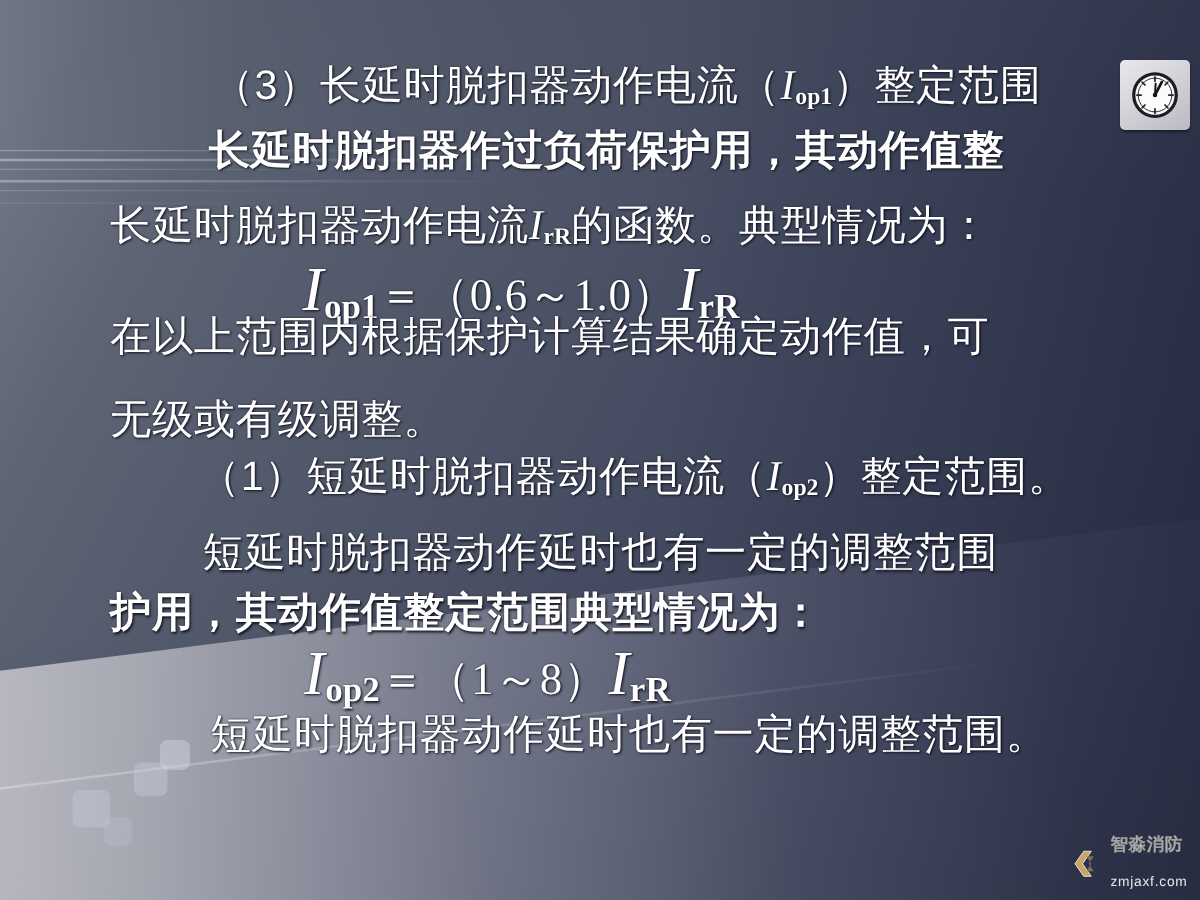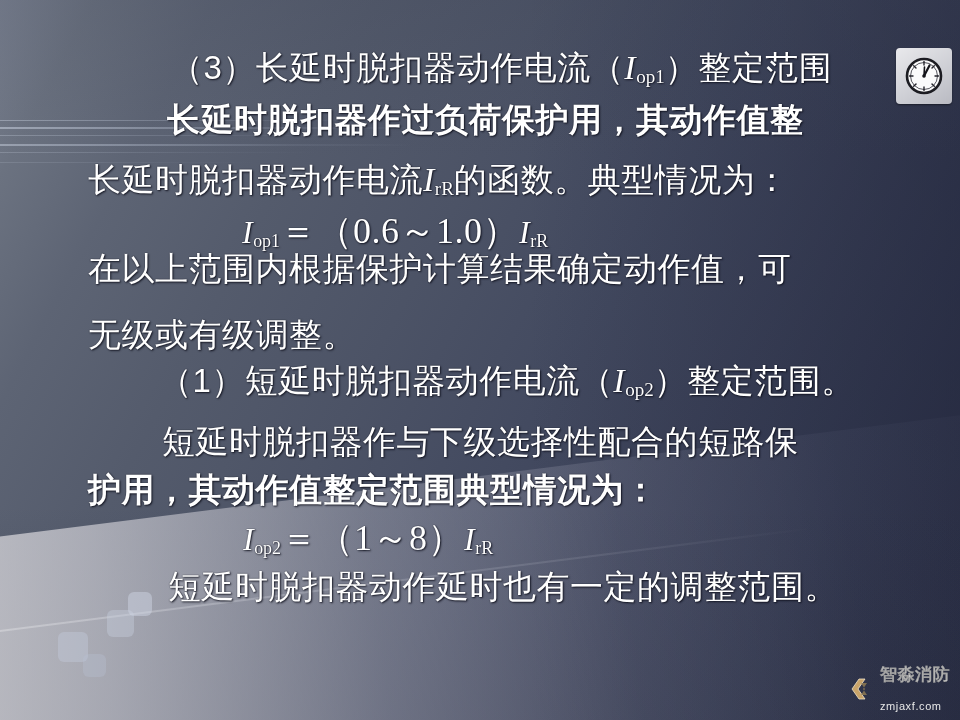--- a/index.html
+++ b/index.html
@@ -162,47 +162,48 @@
   .mi {
     font-family: "Liberation Serif", "DejaVu Serif", serif;
     font-style: italic;
     font-size: 34px;
   }
   .mi sub {
     font-style: normal;
     font-size: 0.56em;
     vertical-align: -0.22em;
     letter-spacing: 0;
+    font-weight: bold;
   }
   .formula {
     font-family: "Liberation Serif", "DejaVu Serif", serif;
     font-size: 36px;
   }
-  .formula .mi { font-size: 32px; }
+  .formula .mi { font-size: 50px; }
 
   
   .watermark {
     position: absolute;
     right: 10px;
     bottom: 8px;
     display: flex;
     align-items: center;
     gap: 4px;
     pointer-events: none;
   }
   .wm-mark {
     width: 26px;
     height: 26px;
     position: relative;
     flex: none;
   }
   .wm-text { display: flex; flex-direction: column; align-items: flex-start; line-height: 1; }
   .wm-title {
     font-family: "DejaVu Sans", sans-serif;
-    font-size: 17px;
+    font-size: 14px;
     font-weight: bold;
     color: #ffffff;
     letter-spacing: 0.5px;
     -webkit-text-stroke: 0.4px rgba(70,70,70,0.5);
   }
   .wm-url {
     font-family: "Liberation Sans", sans-serif;
     font-size: 11px;
     color: #e8e8e8;
     letter-spacing: 0.6px;
@@ -257,21 +258,21 @@
   </div>
 
   <div class="body-text">
     <div class="line" id="l1" style="left:170px; top:44px;"><span>（3）长延时脱扣器动作电流（</span><span class="mi">I<sub>op1</sub></span><span>）整定范围</span></div>
     <div class="line" id="l2" style="left:167px; top:96px;font-weight:bold;"><span>长延时脱扣器作过负荷保护用，其动作值整</span></div>
     <div class="line" id="l3" style="left:88px;  top:156px;"><span>长延时脱扣器动作电流</span><span class="mi">I<sub>rR</sub></span><span>的函数。典型情况为：</span></div>
     <div class="line formula" id="l4" style="left:242px; top:208px;"><span class="mi">I<sub>op1</sub></span><span>＝（0.6～1.0）</span><span class="mi">I<sub>rR</sub></span></div>
     <div class="line" id="l5" style="left:88px;  top:245px;"><span>在以上范围内根据保护计算结果确定动作值，可</span></div>
     <div class="line" id="l6" style="left:88px;  top:311px;"><span>无级或有级调整。</span></div>
     <div class="line" id="l7" style="left:159px; top:357px;"><span>（1）短延时脱扣器动作电流（</span><span class="mi">I<sub>op2</sub></span><span>）整定范围。</span></div>
-    <div class="line" id="l8" style="left:162px; top:418px;"><span>短延时脱扣器作与下级选择性配合的短路保</span></div>
+    <div class="line" id="l8" style="left:162px; top:418px;"><span>短延时脱扣器动作延时也有一定的调整范围</span></div>
     <div class="line" id="l9" style="left:88px;  top:466px;font-weight:bold;"><span>护用，其动作值整定范围典型情况为：</span></div>
     <div class="line formula" id="l10" style="left:243px; top:515px;"><span class="mi">I<sub>op2</sub></span><span>＝（1～8）</span><span class="mi">I<sub>rR</sub></span></div>
     <div class="line" id="l11" style="left:168px; top:563px;"><span>短延时脱扣器动作延时也有一定的调整范围。</span></div>
   </div>
 
   <div class="watermark">
     <span class="wm-mark">
       <svg width="26" height="26" viewBox="0 0 26 26" aria-hidden="true">
         <path d="M2 13 L9 3 L15 3 L8 13 L15 23 L9 23 Z" fill="#c9a46a" stroke="#f0e3c8" stroke-width="0.8"></path>
         <path d="M11 7 L17 7 L13 13 L17 19 L11 19 L15 13 Z" fill="#8e7a52" opacity="0.85"></path>

